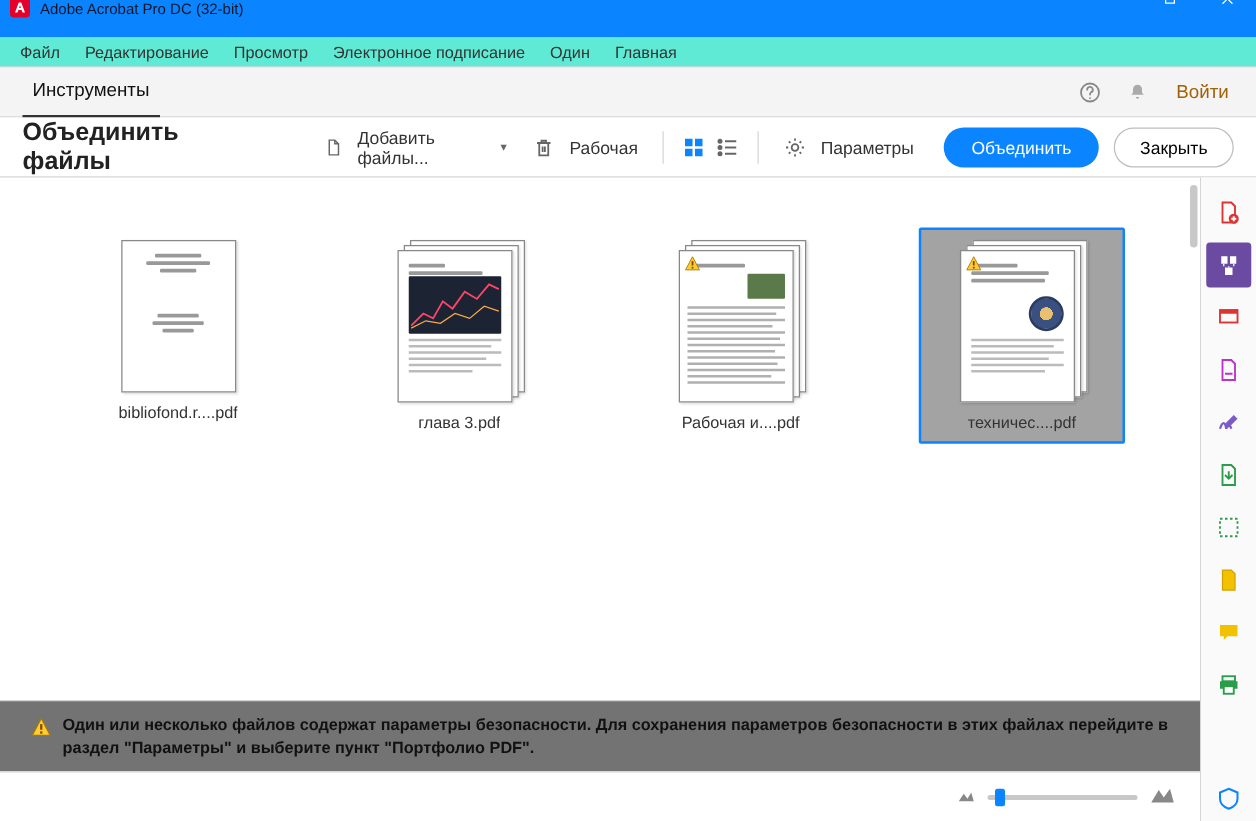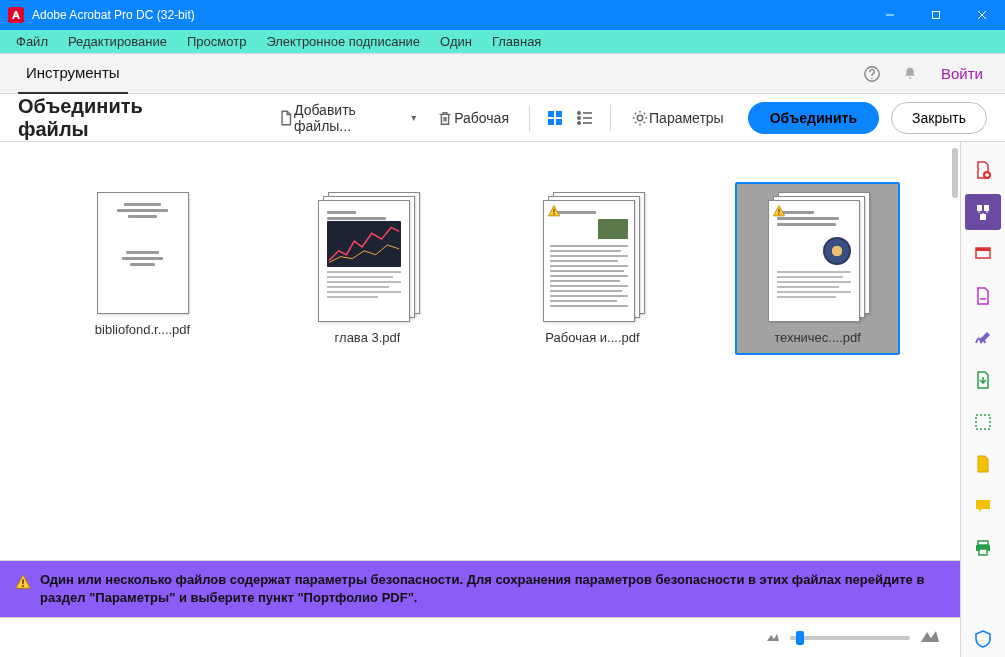--- a/index.html
+++ b/index.html
@@ -1,48 +1,48 @@
 <!DOCTYPE html>
 <html><head>
 <meta charset="utf-8">
 <style>
 * { box-sizing: border-box; margin: 0; padding: 0; font-family: "Segoe UI", Arial, sans-serif; }
 body { width: 1005px; height: 657px; display: flex; flex-direction: column; background: #fff; overflow: hidden; font-size: 13px; color: #333; }
 
 
-.titlebar { height: 30px; background: #0a84ff; color: #ffffff; display: flex; align-items: center; padding: 0 0 0 8px; }
+.titlebar { height: 30px; background: #0a84ff; color: #0f172a; display: flex; align-items: flex-end; padding: 0 0 16px 8px; }
 .titlebar .app-icon { width: 16px; height: 16px; background: #e4002b; border-radius: 3px; display: flex; align-items: center; justify-content: center; margin-right: 8px; }
 .titlebar .app-icon svg { width:12px; height:12px; }
 .titlebar .title { flex: 1; font-size: 12px; }
 .titlebar .win-btn { width: 46px; height: 30px; display: flex; align-items: center; justify-content: center; cursor: pointer; }
 .titlebar .win-btn svg { stroke: #fff; stroke-width: 1; fill: none; }
 
 
 .menubar { height: 24px; background: #5eead4; border-bottom: 1px solid #d6d6d6; display: flex; align-items: center; padding: 0 6px; gap: 0; }
 .menubar .menu-item { padding: 3px 10px; font-size: 13px; cursor: pointer; }
 
 
 .toolbar { height: 40px; background: #f4f4f4; border-bottom: 1px solid #d6d6d6; display: flex; align-items: center; padding: 0 18px; }
 .toolbar .tab { padding: 0 8px; height: 40px; display:flex; align-items:center; font-size: 15px; color: #555; cursor:pointer; margin-right: 22px; }
 .toolbar .tab.active { color: #111; border-bottom: 2px solid #333; font-weight: 500; }
 .toolbar .spacer { flex:1; }
 .toolbar .tb-icon { width: 38px; height: 40px; display:flex; align-items:center; justify-content:center; color:#888; cursor:pointer; }
 .toolbar .tb-icon svg { width:18px; height:18px; stroke:#888; fill:none; stroke-width:1.6; }
-.toolbar .login { font-size: 15px; color:#a21caf; cursor:pointer; padding: 0 4px; margin-left: 8px; }
+.toolbar .login { font-size: 15px; color:#a16207; cursor:pointer; padding: 0 4px; margin-left: 8px; }
 
 
 .actionbar { height: 48px; background: #fff; border-bottom: 1px solid #d6d6d6; display:flex; align-items:center; padding: 0 18px; gap: 0; }
 .actionbar .heading { font-size: 20px; font-weight: 600; color:#222; margin-right: 60px; }
-.actionbar .iconbtn { display:flex; align-items:center; gap:0; padding: 6px 10px; cursor:pointer; color:#333; font-size:14px; border-radius:4px; }
+.actionbar .iconbtn { display:flex; align-items:center; gap:12px; padding: 6px 10px; cursor:pointer; color:#333; font-size:14px; border-radius:4px; }
 .actionbar .iconbtn svg { width:18px; height:18px; stroke:#666; fill:none; stroke-width:1.6; }
 .actionbar .caret { font-size:10px; color:#666; margin-left:2px; }
 .actionbar .sep { width:1px; height:26px; background:#d6d6d6; margin: 0 10px; }
 .actionbar .viewbtn { width:32px; height:32px; display:flex; align-items:center; justify-content:center; cursor:pointer; border-radius:4px; }
 .actionbar .viewbtn.active svg rect { fill:#0a84ff; }
-.actionbar .primary { background:#0a84ff; color:#000000; border:none; border-radius:18px; padding: 8px 22px; font-size:14px; font-weight:700; cursor:pointer; margin-left: 14px; }
+.actionbar .primary { background:#0a84ff; color:#ffffff; border:none; border-radius:18px; padding: 8px 22px; font-size:14px; font-weight:400; cursor:pointer; margin-left: 14px; }
 .actionbar .secondary { background:#fff; border:1px solid #bdbdbd; border-radius:18px; padding: 7px 20px; font-size:14px; cursor:pointer; margin-left: 12px; }
 
 
 .main { flex:1; display:flex; min-height:0; }
 .content { flex:1; display:flex; flex-direction:column; border-right: 1px solid #d6d6d6; min-width:0; }
 .thumbs-wrap { flex:1; position:relative; overflow:hidden; }
 .thumbs { display:flex; gap: 60px; padding: 40px 60px 20px 60px; align-items:flex-start; }
 .thumb-card { width: 180px; display:flex; flex-direction:column; align-items:center; gap:8px; padding:8px; border: 2px solid transparent; border-radius: 2px; }
 .thumb-card.selected { background:#a3a3a3; border: 2px solid #0a84ff; }
 .thumb-stack { position:relative; width:100px; height:130px; }
@@ -60,21 +60,21 @@
 .mini-text .ln { height:3px; background:#999; margin-bottom:3px; border-radius:1px; }
 .mini-text .ln.center { width:50%; margin-left:auto; margin-right:auto; }
 .mini-chart { position:absolute; top:20px; left:8px; right:8px; height:46px; background:#1c2333; border-radius:1px; }
 .mini-chart svg { width:100%; height:100%; }
 .mini-img { position:absolute; top:18px; right:6px; width:30px; height:20px; background:#5a7a4a; border-radius:1px; }
 .mini-col2 { position:absolute; top:44px; left:6px; right:6px; bottom:6px; }
 .mini-col2 .ln { height:2px; background:#b0b0b0; margin-bottom:3px; }
 .mini-img2 { position:absolute; top:36px; right:8px; width:28px; height:28px; border-radius:50%; background: radial-gradient(circle,#e8c070 30%,#3a5080 31%); border:2px solid #2a3a60; }
 
 
-.warnbar { border-top:1px solid #d6d6d6; padding: 10px 14px; display:flex; gap:8px; align-items:flex-start; background:#8b5cf6; }
+.warnbar { border-top:1px solid #d6d6d6; padding: 10px 24px; display:flex; gap:8px; align-items:flex-start; background:#737373; }
 .warnbar svg { width:18px; height:18px; flex-shrink:0; margin-top:2px; }
 .warnbar .msg { font-size:13px; font-weight:700; color:#111; line-height:1.4; }
 
 
 .zoombar { height: 40px; border-top:1px solid #d6d6d6; display:flex; align-items:center; justify-content:flex-end; padding: 0 20px; gap:10px; }
 .zoombar .mtn { color:#888; }
 .zoombar .mtn.small svg{ width:14px; height:10px;}
 .zoombar .mtn.big svg{ width:20px; height:14px;}
 .slider { width: 120px; height:4px; background:#c8c8c8; border-radius:2px; position:relative; }
 .slider .knob { position:absolute; top:-5px; left:6px; width:8px; height:14px; background:#0a84ff; border-radius:2px; }

